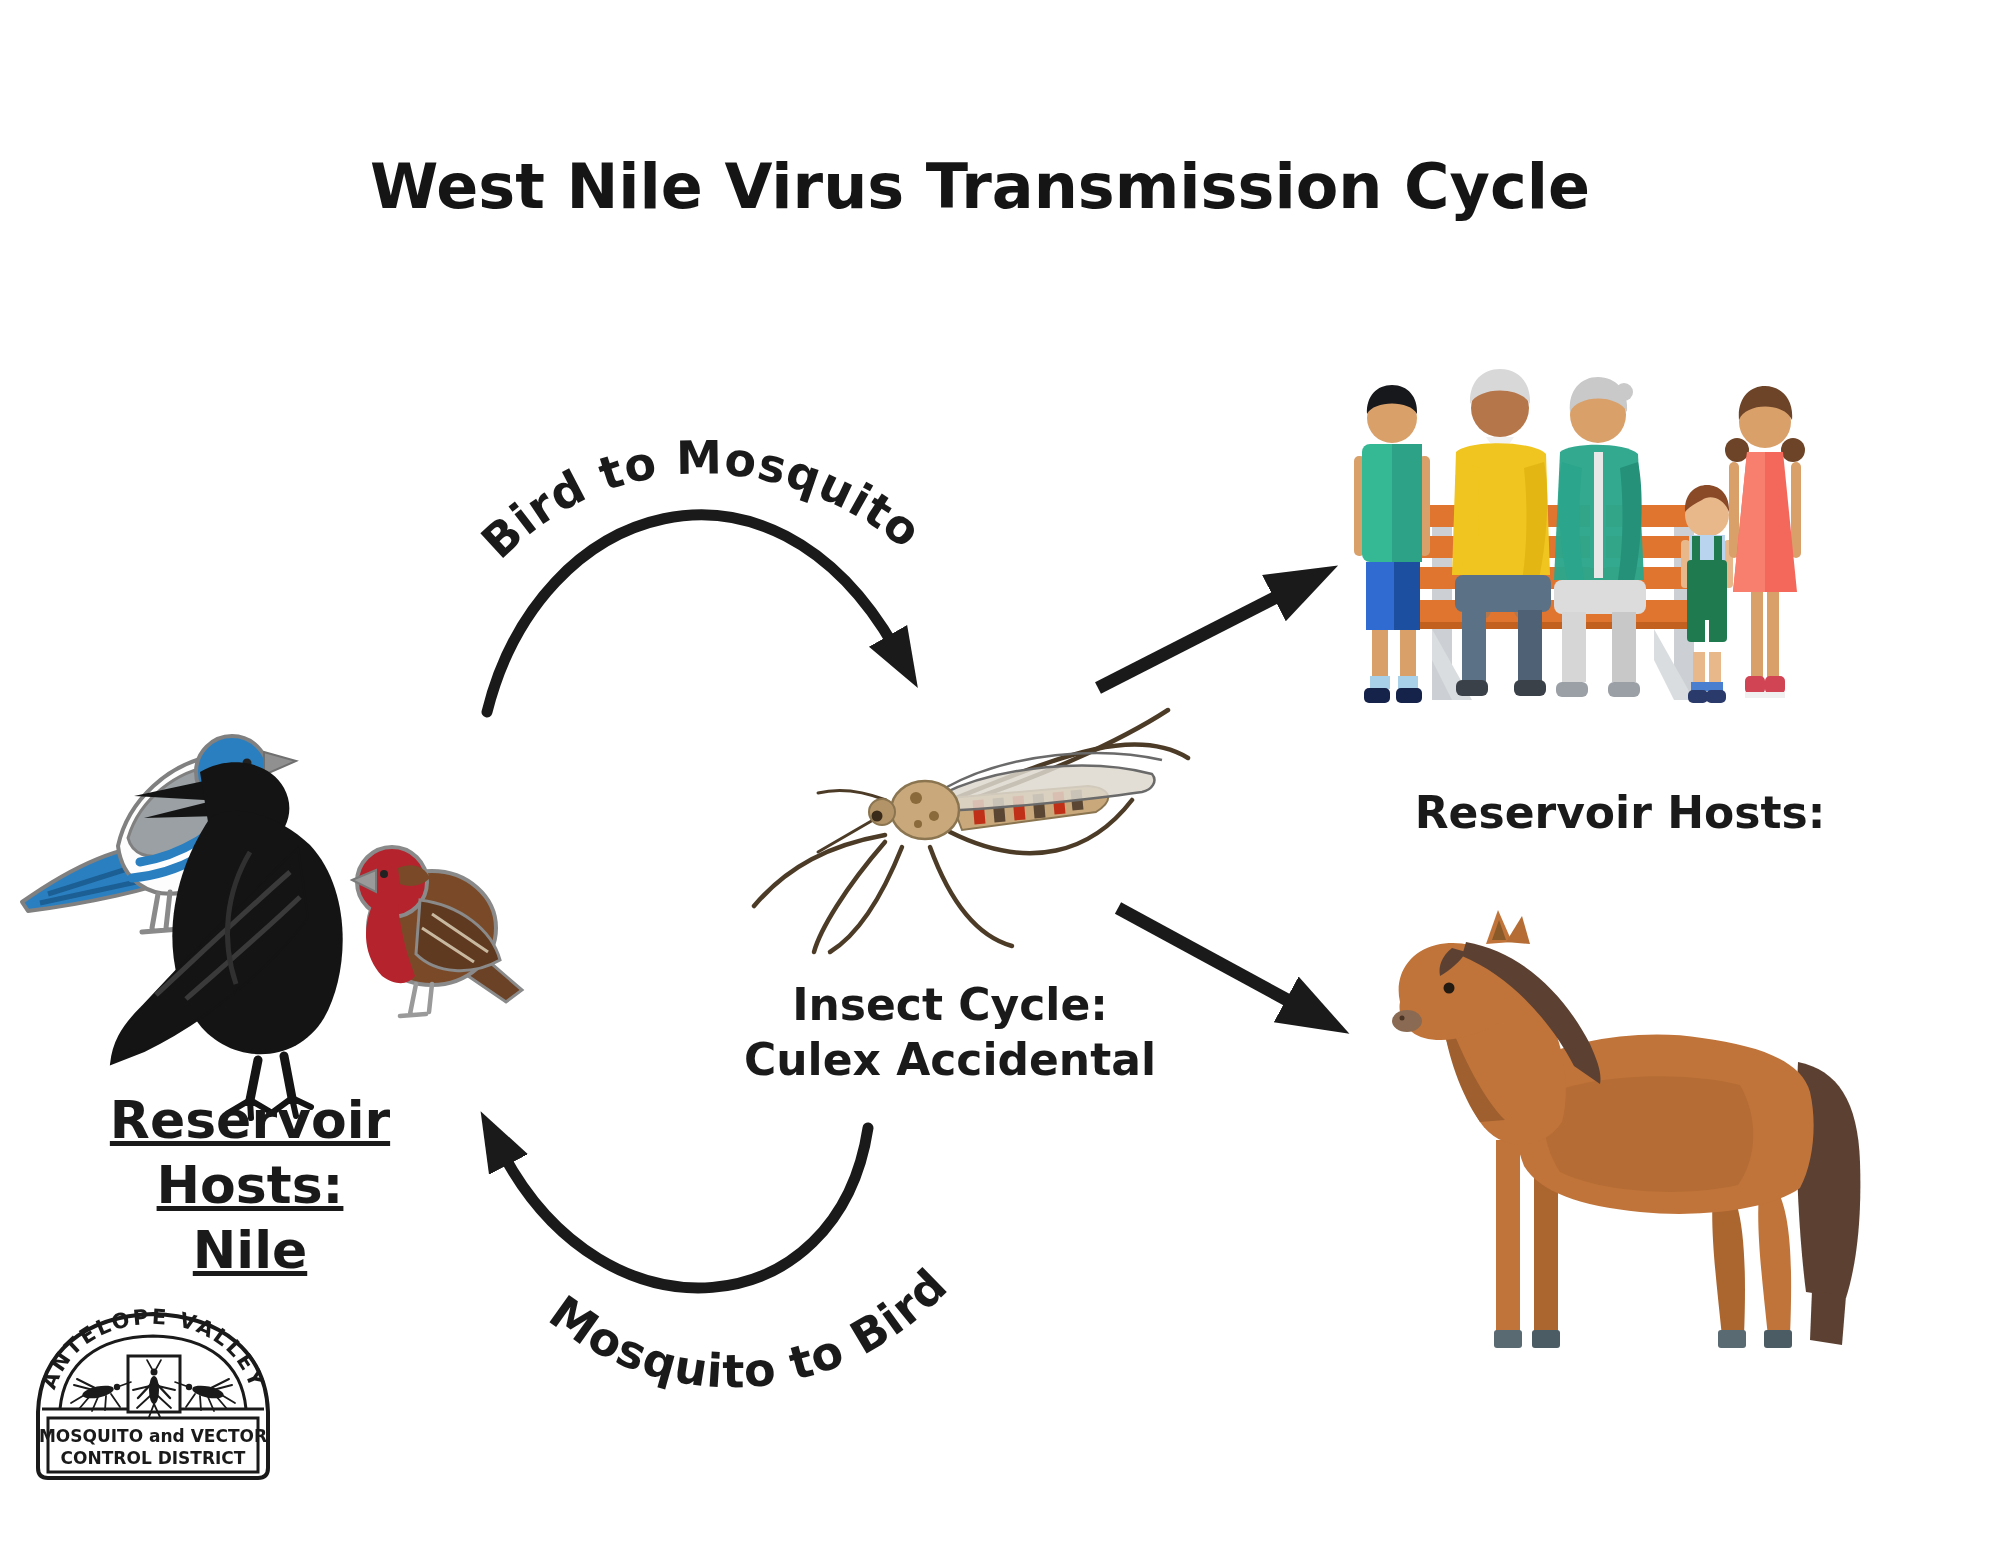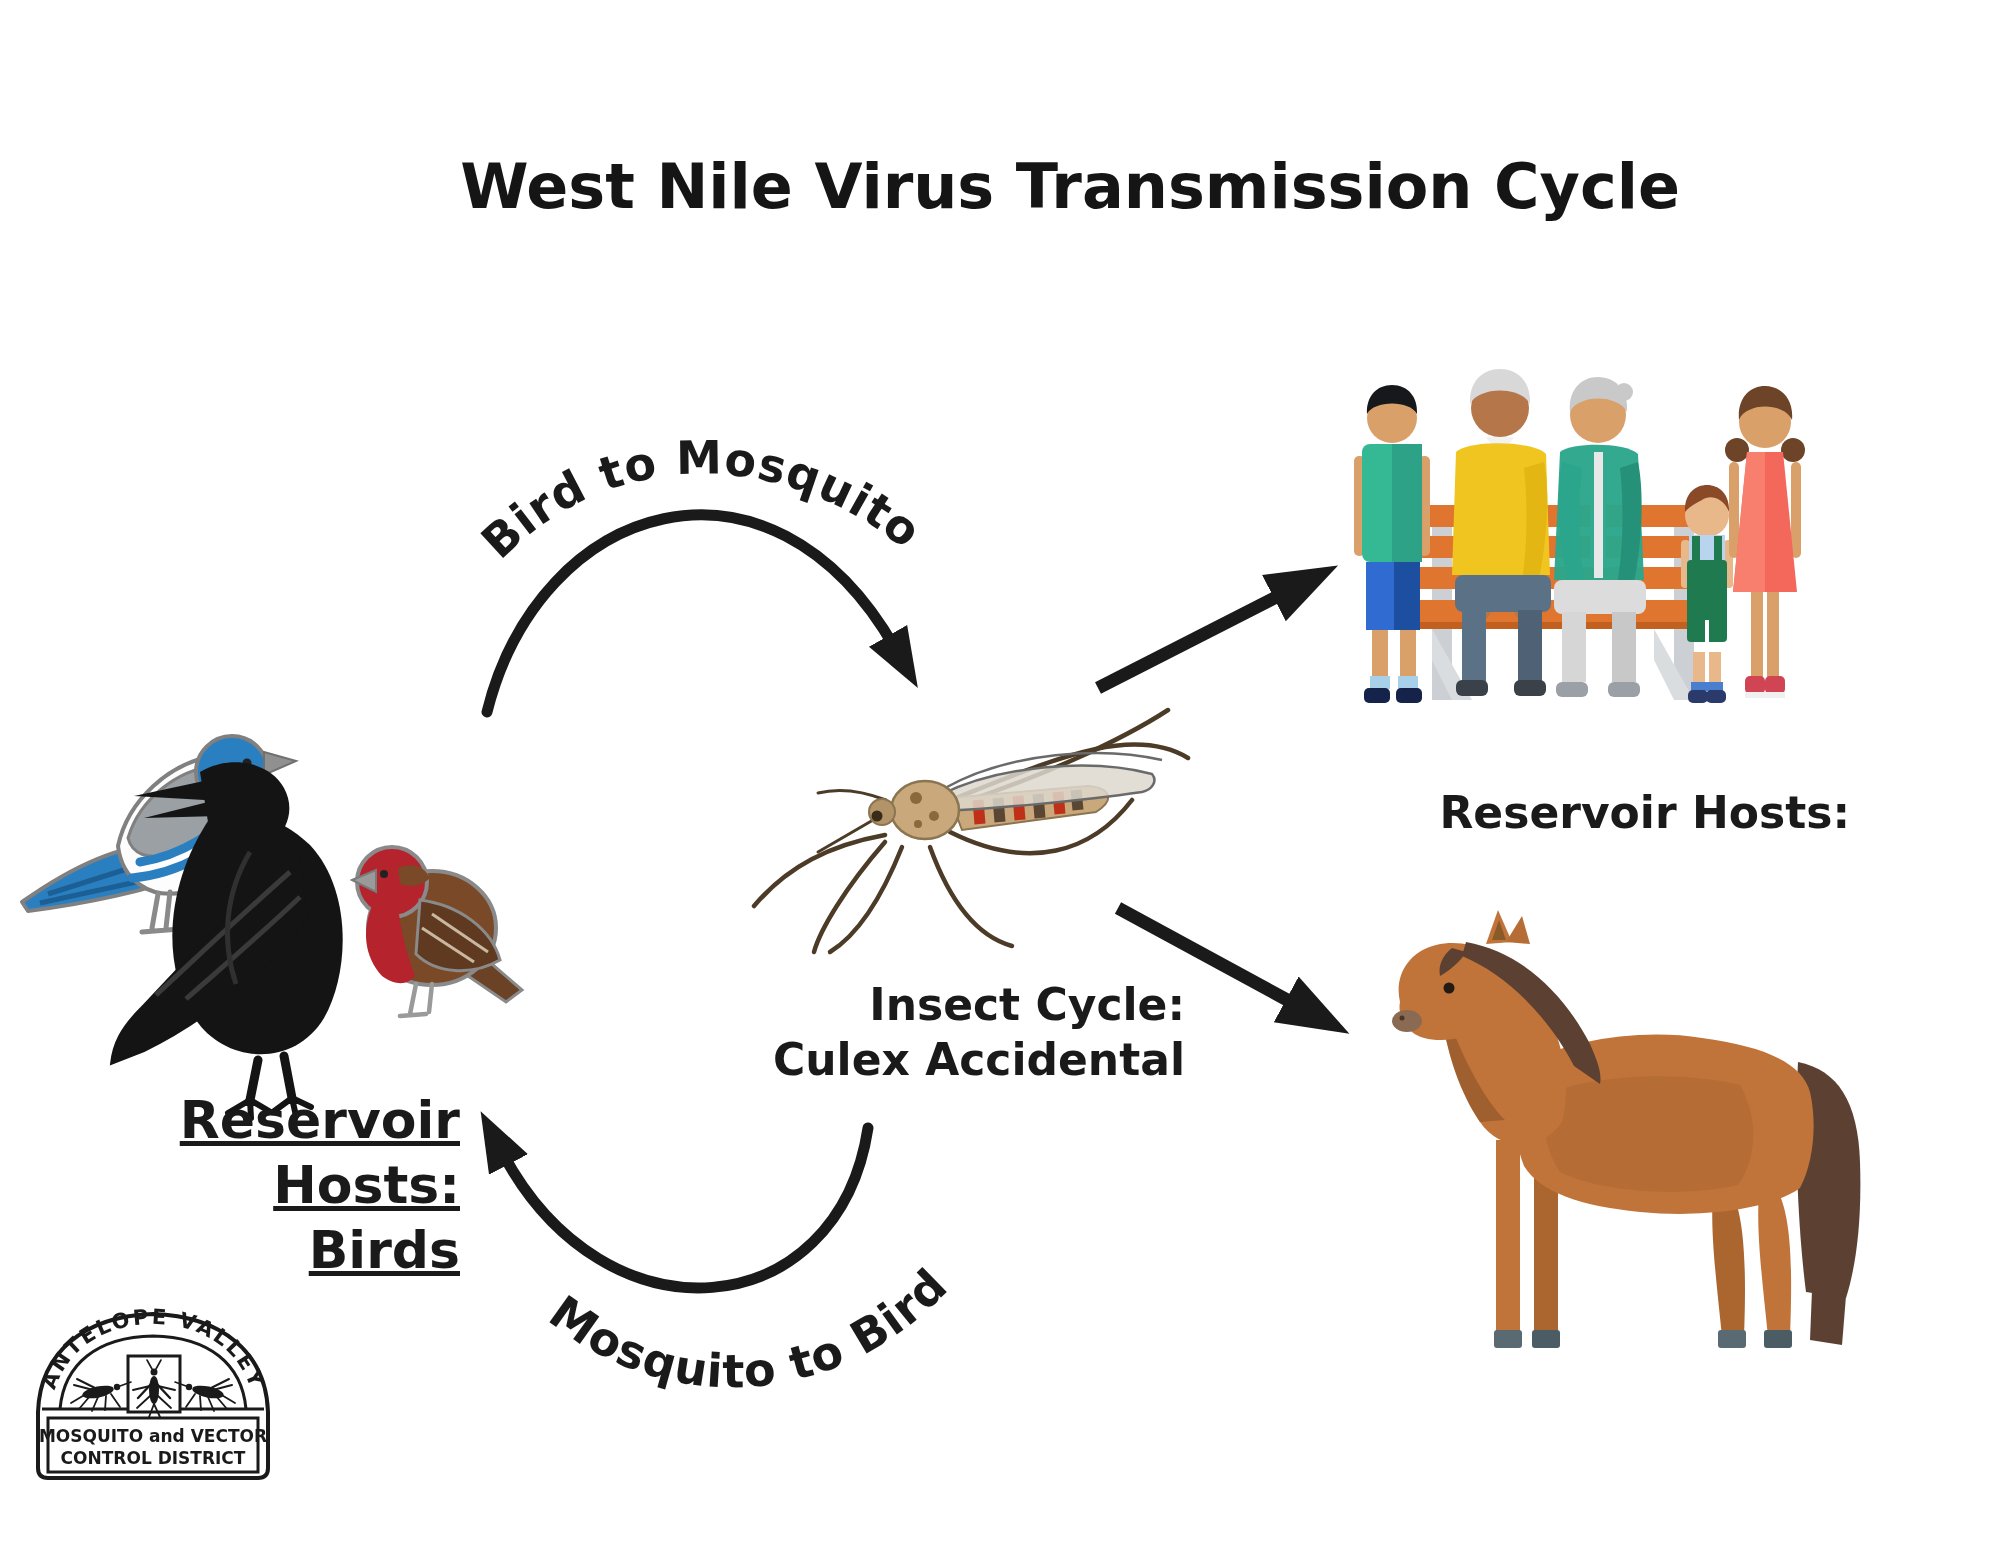--- a/index.html
+++ b/index.html
@@ -1,19 +1,19 @@
 <!DOCTYPE html>
 <html><head>
 <meta charset="utf-8">
 <style>
   html,body{margin:0;padding:0;background:#ffffff;}
   #canvas{position:relative;width:2000px;height:1545px;background:#ffffff;overflow:hidden;
           font-family:"DejaVu Sans","Liberation Sans",sans-serif;}
   #scene{position:absolute;left:0;top:0;width:2000px;height:1545px;}
-  .lbl{position:absolute;color:#1a1a1a;font-weight:bold;text-align:right;line-height:1.25;}
+  .lbl{position:absolute;color:#1a1a1a;font-weight:bold;text-align:center;line-height:1.25;}
   #title{left:280px;top:148px;width:1400px;font-size:62px;letter-spacing:0px;color:#151515;}
   #reservoir-label{left:40px;top:1088px;width:420px;font-size:52px;text-decoration:underline;}
   #vector-label{left:715px;top:977px;width:470px;font-size:44px;}
   #accidental-label{left:1390px;top:785px;width:460px;font-size:44px;}
   .italic{}
   svg text{font-family:"DejaVu Sans","Liberation Sans",sans-serif;}
 </style>
 </head>
 <body>
 
@@ -306,21 +306,21 @@
     <rect x="48" y="1418" width="210" height="54" fill="#ffffff" stroke="#1a1a1a" stroke-width="3"></rect>
     <text x="153" y="1442" text-anchor="middle" font-size="17" font-weight="bold" fill="#1a1a1a">MOSQUITO and VECTOR</text>
     <text x="153" y="1464" text-anchor="middle" font-size="17" font-weight="bold" fill="#1a1a1a">CONTROL DISTRICT</text>
   </g>
 </svg>
 
 <div id="title" class="lbl">West Nile Virus Transmission Cycle</div>
 
 <div id="reservoir-label" class="lbl">
   <div>Reservoir Hosts:</div>
-  <div>Birds</div>
+  <div>Nile</div>
 </div>
 
 <div id="vector-label" class="lbl">
   <div>Insect Cycle:</div>
   <div><span class="italic">Culex</span><span> Accidental</span></div>
 </div>
 
 <div id="accidental-label" class="lbl">
   <div>Reservoir Hosts:</div>
 </div>

